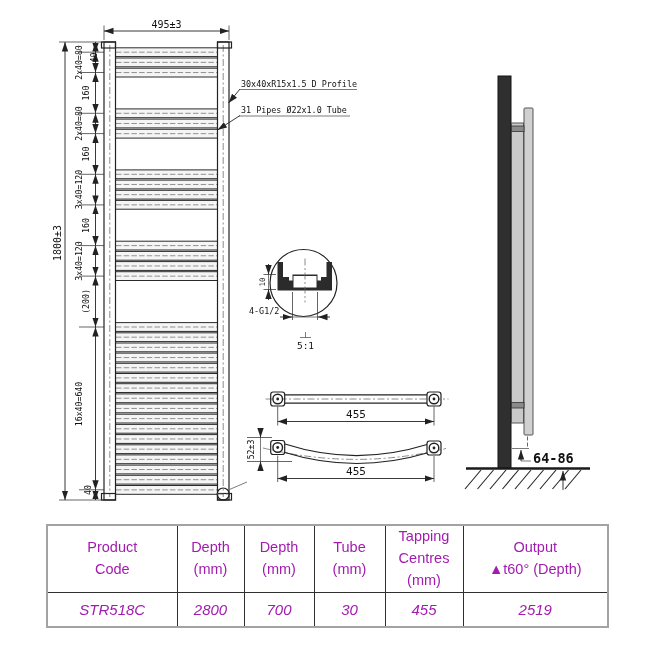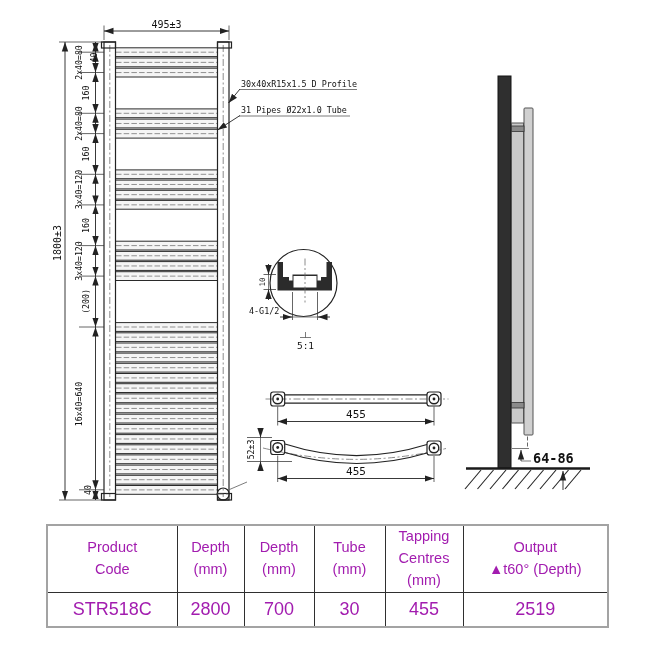--- a/index.html
+++ b/index.html
@@ -12,21 +12,21 @@
   .edge{stroke:#222;stroke-width:1.2;fill:none;}
   .thin{stroke:#444;stroke-width:0.7;fill:none;}
   .cl{stroke:#666;stroke-width:0.75;fill:none;stroke-dasharray:7 2.5 2 2.5;}
   .spec-table{position:absolute;left:46px;top:524px;width:561px;
       border-collapse:collapse;table-layout:fixed;color:#a21caf;
       border:2px solid #a3a3a3;}
   .spec-table th,.spec-table td{border:1.5px solid #2f2f2f;text-align:center;
       vertical-align:middle;font-family:"Liberation Sans","DejaVu Sans",sans-serif;}
   .spec-table th{font-weight:normal;font-size:14.5px;line-height:1.5;
       height:66px;white-space:pre-line;padding:0 2px;}
-  .spec-table td{font-size:18px;height:31px;}
+  .spec-table td{font-size:15px;height:31px;font-style:italic;}
 </style>
 </head>
 <body>
 
 <svg id="dwg" viewBox="0 0 650 524" width="650" height="524">
   <defs>
     <marker id="arw" markerUnits="userSpaceOnUse" markerWidth="10" markerHeight="8" refX="9.5" refY="4" orient="auto-start-reverse">
       <path d="M0,0.8 L9.5,4 L0,7.2 Z" fill="#222"></path>
     </marker>
   </defs>

